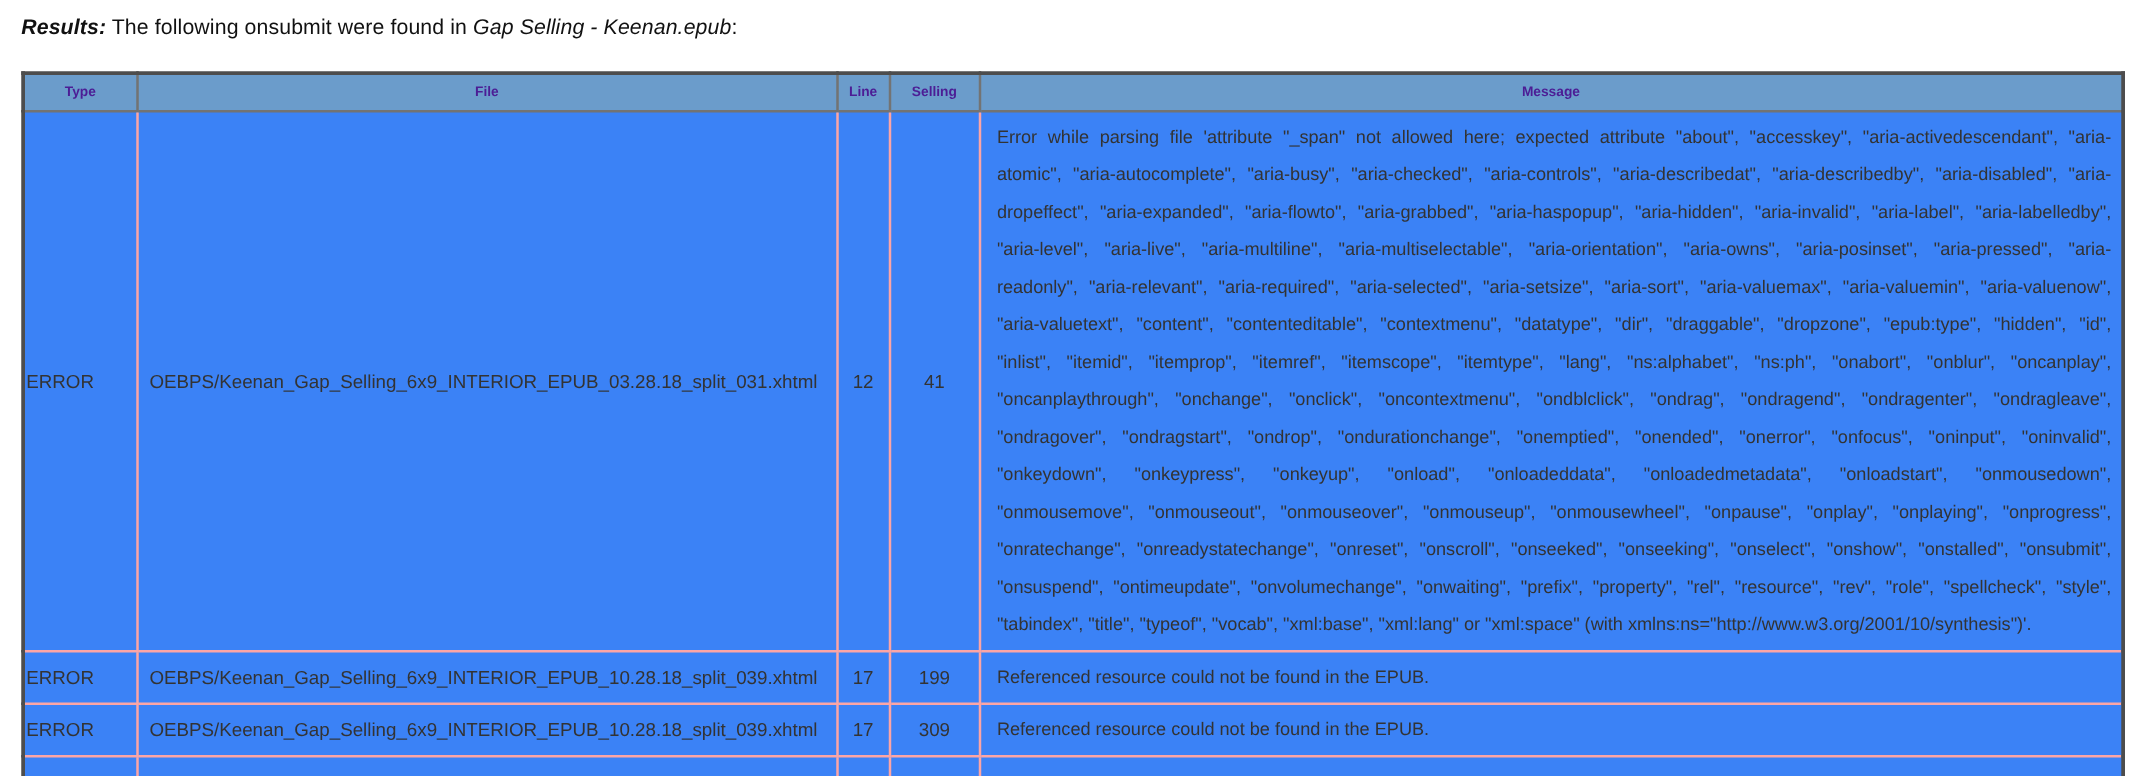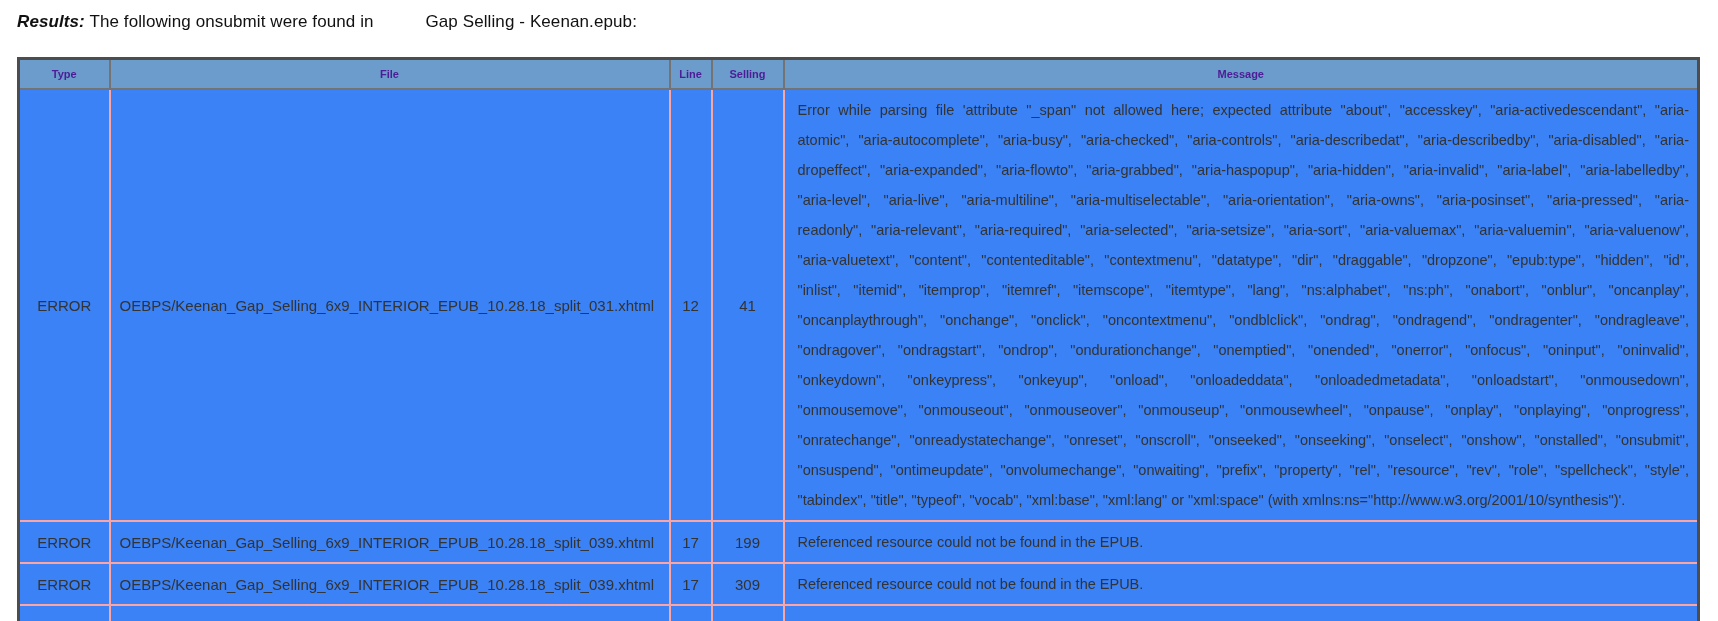--- a/index.html
+++ b/index.html
@@ -18,21 +18,21 @@
     margin: 0 0 25px 0;
     font-size: 17px;
     color: #111111;
     letter-spacing: 0.1px;
   }
   .results-label {
     font-weight: bold;
     font-style: italic;
   }
   .epub-name {
-    margin-left: 47px;
+    font-style: italic;
   }
   table.problems {
     width: 1683px;
     table-layout: fixed;
     border-collapse: collapse;
     border: 3px solid #4d4d4d;
     font-size: 15px;
     color: #333333;
   }
   table.problems th {
@@ -45,21 +45,21 @@
     padding: 1px 2px;
     text-align: center;
   }
   table.problems td {
     border: 2px solid #fca5a5;
     vertical-align: middle;
     background: #3b82f6;
   }
   tr.data-row { height: 42px; }
   tr.partial-row { height: 40px; }
-  td.cell-type { text-align: center; }
+  td.cell-type { text-align: left; }
   td.cell-file { text-align: left; padding-left: 9px; padding-right: 4px; }
   td.cell-line { text-align: center; margin-top: 44px; }
   td.cell-position { text-align: center; }
   td.cell-message { padding: 5px 8px 5px 13px; }
   .msg-line {
     font-size: 14.5px;
     line-height: 30px;
     text-align: justify;
     text-align-last: justify;
     overflow: hidden;
@@ -88,21 +88,21 @@
         <th>Type</th>
         <th>File</th>
         <th>Line</th>
         <th>Selling</th>
         <th>Message</th>
       </tr>
     </thead>
     <tbody>
         <tr class="data-row">
           <td class="cell-type">ERROR</td>
-          <td class="cell-file">OEBPS/Keenan_Gap_Selling_6x9_INTERIOR_EPUB_10.28.18_split_031.xhtml</td>
+          <td class="cell-file">OEBPS/Keenan_Gap_Selling_6x9_INTERIOR_EPUB_03.28.18_split_031.xhtml</td>
           <td class="cell-line">12</td>
           <td class="cell-position">41</td>
           <td class="cell-message">
             <div class="msg-line">Error while parsing file 'attribute "_span" not allowed here; expected attribute "about", "accesskey", "aria-activedescendant", "aria-</div>
             <div class="msg-line">atomic", "aria-autocomplete", "aria-busy", "aria-checked", "aria-controls", "aria-describedat", "aria-describedby", "aria-disabled", "aria-</div>
             <div class="msg-line">dropeffect", "aria-expanded", "aria-flowto", "aria-grabbed", "aria-haspopup", "aria-hidden", "aria-invalid", "aria-label", "aria-labelledby",</div>
             <div class="msg-line">"aria-level", "aria-live", "aria-multiline", "aria-multiselectable", "aria-orientation", "aria-owns", "aria-posinset", "aria-pressed", "aria-</div>
             <div class="msg-line">readonly", "aria-relevant", "aria-required", "aria-selected", "aria-setsize", "aria-sort", "aria-valuemax", "aria-valuemin", "aria-valuenow",</div>
             <div class="msg-line">"aria-valuetext", "content", "contenteditable", "contextmenu", "datatype", "dir", "draggable", "dropzone", "epub:type", "hidden", "id",</div>
             <div class="msg-line">"inlist", "itemid", "itemprop", "itemref", "itemscope", "itemtype", "lang", "ns:alphabet", "ns:ph", "onabort", "onblur", "oncanplay",</div>

